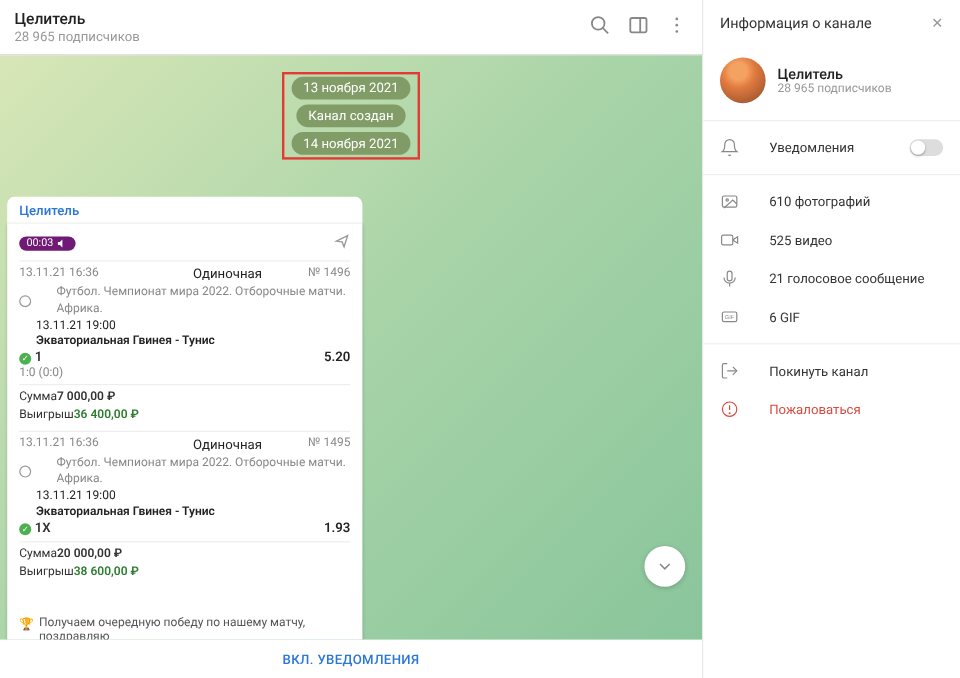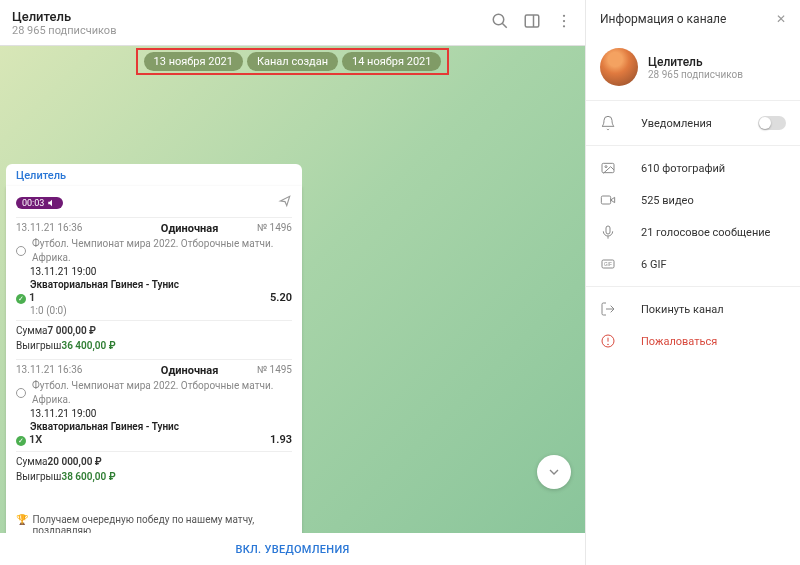--- a/index.html
+++ b/index.html
@@ -11,45 +11,45 @@
 
 .chat-header { background: #fff; height: 46px; display: flex; align-items: center; padding: 0 12px; border-bottom: 1px solid #e0e0e0; }
 .chat-header .title-block { flex: 1; }
 .chat-header .title { font-size: 13px; font-weight: 500; color: #222; }
 .chat-header .subtitle { font-size: 11px; color: #999; }
 .chat-header .icons { display: flex; gap: 14px; color: #888; }
 .chat-header .icons svg { width: 18px; height: 18px; }
 
 .chat-body { flex: 1; overflow: hidden; position: relative; padding-top: 6px; }
 
-.date-chips { position: relative; display: flex; flex-direction: row; align-items: center; gap: 4px; margin: 0 auto 8px; width: fit-content; }
+.date-chips { position: relative; display: flex; flex-direction: column; align-items: center; gap: 4px; margin: 12px auto 8px; width: fit-content; }
 .chip { background: rgba(120,145,90,0.85); color: #fff; font-size: 11px; padding: 3px 10px; border-radius: 10px; white-space: nowrap; }
 .red-box { border: 2px solid #e53935; position: absolute; top: -4px; left: -8px; right: -8px; bottom: -4px; pointer-events: none; }
 
 .pinned-wrap { position: absolute; left: 6px; top: 118px; width: 296px; }
 .pinned-bar { background: #fff; border-radius: 6px 6px 0 0; display: flex; align-items: center; padding: 4px 10px; height: 22px; }
 .pinned-bar .link { color: #2a77d6; font-size: 11px; font-weight: 500; }
 
 .msg-card { background: #fff; width: 296px; border-radius: 0 0 8px 8px; box-shadow: 0 1px 3px rgba(0,0,0,0.15); padding: 8px 10px 6px; font-size: 11px; color: #333; }
 .msg-head { display: flex; align-items: center; justify-content: space-between; margin-bottom: 4px; }
 .audio-badge { background: #701a75; color: #fff; font-size: 9px; padding: 1px 6px; border-radius: 8px; display: flex; align-items: center; gap: 3px; }
 .audio-badge svg { width: 10px; height: 10px; fill: #fff; }
 .msg-date-big { font-size: 15px; font-weight: 500; color: #222; flex: 1; text-align: center; }
 .share-icon { color: #999; }
 .share-icon svg { width: 14px; height: 14px; }
 
 .bet-row-head { display: flex; justify-content: space-between; color: #888; font-size: 10px; padding: 4px 0 2px; border-top: 1px solid #eee; margin-top: 6px; }
-.bet-title { font-weight: 700; color: #222; font-size: 11px; padding-left: 40px; }
-.bet-desc { color: #888; font-size: 10px; line-height: 1.4; display: flex; align-items: center; gap: 6px; }
+.bet-title { font-weight: 400; color: #222; font-size: 11px; padding-left: 40px; }
+.bet-desc { color: #888; font-size: 10px; line-height: 1.4; display: flex; align-items: center; gap: 21px; }
 .bet-desc-bold { color: #222; font-size: 10px; line-height: 1.4; margin-left: 14px; }
 .bet-team { color: #222; font-weight: 600; font-size: 10px; margin-left: 14px; }
 .bet-line { display: flex; justify-content: space-between; align-items: center; padding: 1px 0; }
 .green-dot { width: 10px; height: 10px; border-radius: 50%; background: #4caf50; display: inline-flex; align-items: center; justify-content: center; color: #fff; font-size: 7px; margin-right: 3px; }
 .odd { font-weight: 600; color: #222; }
-.score { color: #888; font-size: 10px; margin-left: 14px; }
+.score { color: #888; font-size: 10px; margin-left: 0; }
 .sum-line { display: flex; justify-content: flex-start; font-size: 10px; padding: 2px 0; }
 .sum-line.border { border-top: 1px solid #eee; margin-top: 4px; padding-top: 4px; }
 .green-txt { color: #2e7d32; font-weight: 600; }
 .bold-txt { font-weight: 600; }
 
 .truncated { color: #555; font-size: 10px; padding-top: 30px; display: flex; gap: 4px; }
 
 .bottom-bar { background: #fff; height: 32px; display: flex; align-items: center; justify-content: center; color: #2a77d6; font-size: 11px; font-weight: 500; letter-spacing: 0.3px; text-align: center; }
 
 .scroll-down { position: absolute; right: 14px; bottom: 44px; width: 34px; height: 34px; border-radius: 50%; background: #fff; box-shadow: 0 1px 4px rgba(0,0,0,0.2); display: flex; align-items: center; justify-content: center; color: #888; }

